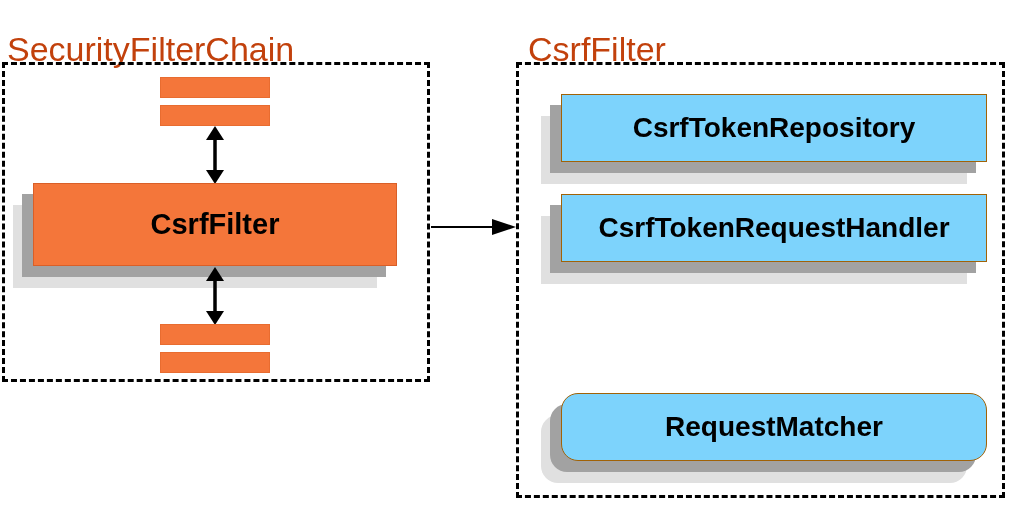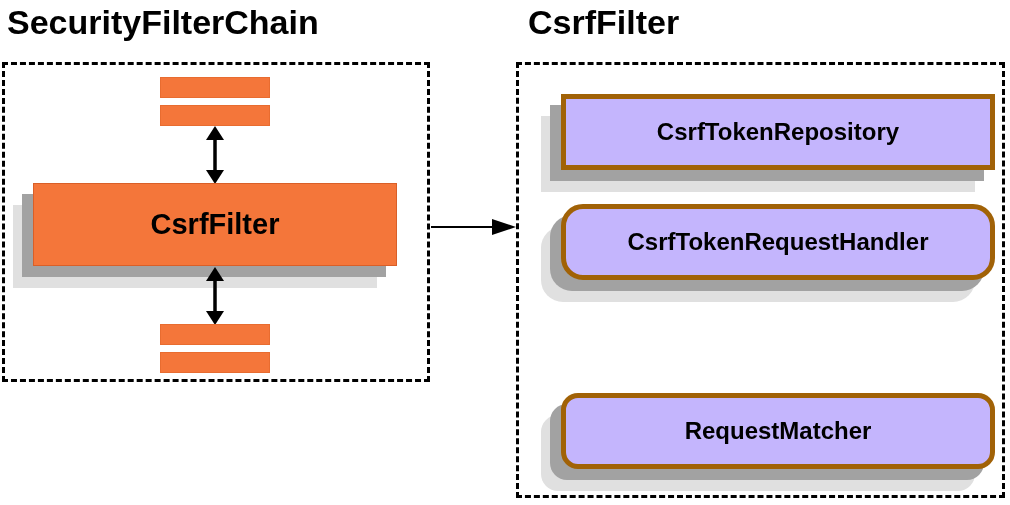--- a/index.html
+++ b/index.html
@@ -6,24 +6,25 @@
   #canvas{
     position:relative;
     width:1010px;height:505px;
     background:#ffffff;
     font-family:"Liberation Sans", sans-serif;
     overflow:hidden;
   }
   .title{
     position:absolute;
     font-size:34px;
-    font-weight:bold;
-    color:#000000;
+    font-weight:normal;
+    color:#c2410c;
     white-space:nowrap;
     letter-spacing:0px;
+    margin-top:27px;
   }
   #left-title{left:7px;top:3px;}
   #right-title{left:528px;top:3px;}
 
   .dashed-box{
     position:absolute;
     border:3px dashed #000000;
     background:transparent;
   }
   #left-dashed{left:2px;top:62px;width:422px;height:314px;}
@@ -51,26 +52,26 @@
     text-align:center;
   }
   #csrf-filter-node{
     left:33px;top:183px;width:362px;height:81px;
     background:#f4763a;
     border:1px solid #d95f28;
     font-size:29px;
   }
   .blue-node{
     left:561px;width:424px;height:66px;
-    background:#c4b5fd;
-    border:5px solid #a16207;
-    font-size:24px;
+    background:#7dd3fc;
+    border:1px solid #a16207;
+    font-size:28px;
   }
   #component-1{top:94px;}
-  #component-2{top:204px;border-radius:22px;}
+  #component-2{top:194px;}
   #component-3{top:293px;}
   #component-4{top:393px;border-radius:17px;}
 
   .arrow-svg{position:absolute;display:block;}
   #v-arrow-1{left:202px;top:126px;}
   #v-arrow-2{left:202px;top:267px;}
   #h-arrow{left:431px;top:217px;}
 </style>
 </head>
 <body>

